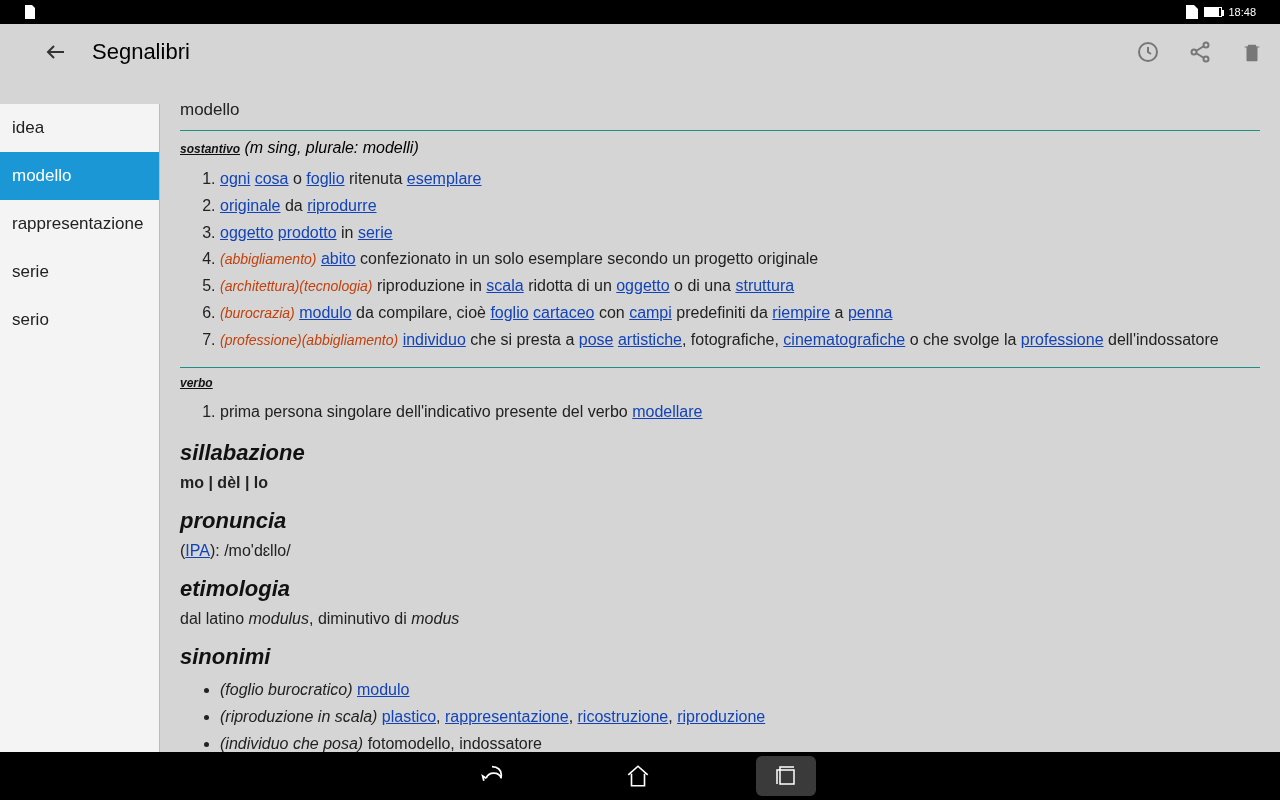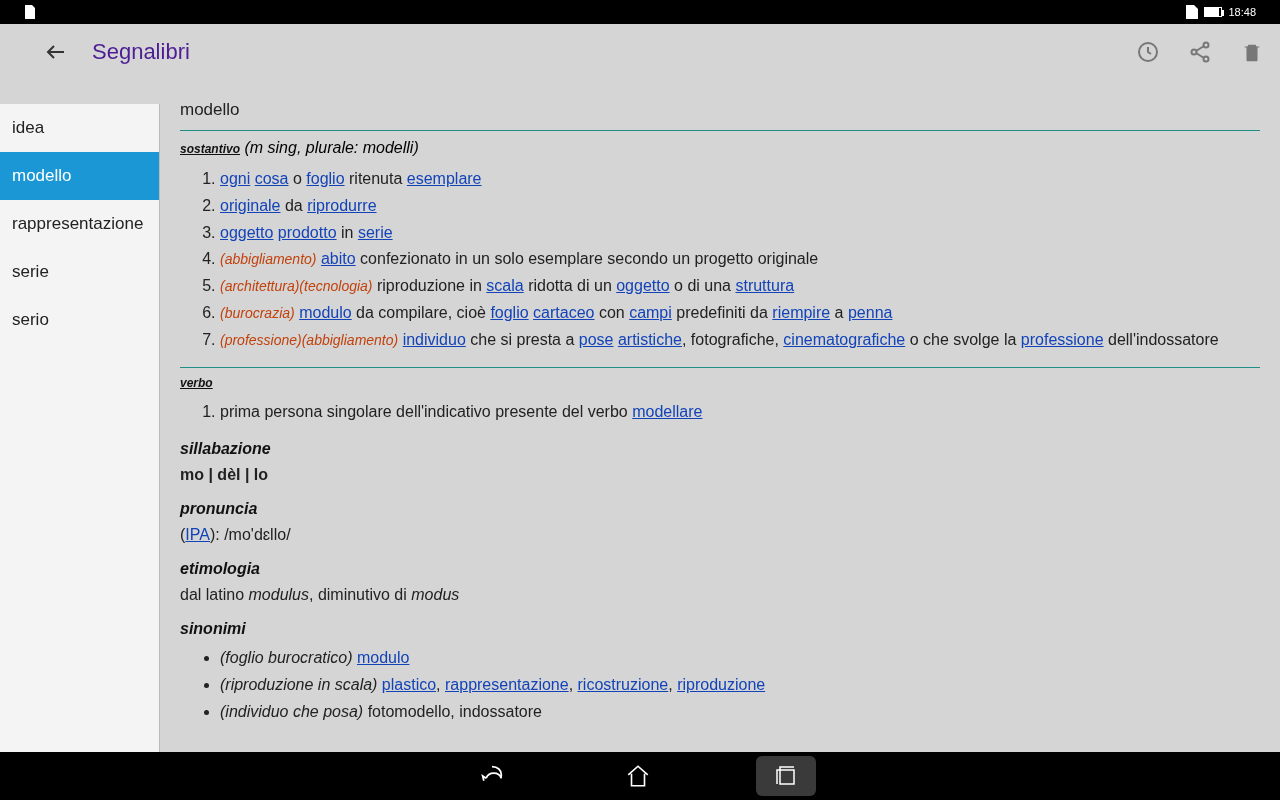--- a/index.html
+++ b/index.html
@@ -7,39 +7,39 @@
   
   .statusbar { height: 24px; background:#000; display:flex; align-items:center; justify-content:space-between; padding:0 24px; color:#fff; font-size:11px; }
   .status-left, .status-right { display:flex; align-items:center; gap:6px; }
   .battery { width:18px; height:10px; border:1px solid #fff; position:relative; }
   .battery::after { content:""; position:absolute; right:-3px; top:2px; width:2px; height:6px; background:#fff; }
   .battery-fill { background:#fff; width:14px; height:8px; position:absolute; left:0; top:0; }
   .sdcard { width:12px; height:14px; background:#fff; position:relative; }
   .sdcard::before { content:""; position:absolute; right:0; top:0; border-top:4px solid #000; border-left:4px solid transparent; }
   
   .appbar { height: 56px; background:#d5d5d5; display:flex; align-items:center; padding:0 16px; color:#333; }
-  .appbar .title { font-size:22px; margin-left: 24px; color:#4c1d95; }
+  .appbar .title { font-size:22px; margin-left: 24px; color:#000000; }
   .appbar .spacer { flex:1; }
   .appbar .icon { width:24px; height:24px; margin-left:28px; display:flex; align-items:center; justify-content:center; cursor:pointer; }
   .appbar svg, .statusbar svg, .navbar svg { display:block; }
   
   .content { display:flex; height: calc(800px - 24px - 56px - 48px); background:#d5d5d5; }
   .sidebar { width:160px; background:#f4f4f4; border-right:1px solid #bbb;margin-top:24px; }
   .sidebar .item { padding:14px 12px; font-size:17px; color:#222; word-break:break-word; cursor:pointer; }
   .sidebar .item.active { background:#1a97d4; color:#fff; }
   .main { flex:1; overflow-y:auto; padding:12px 20px 0 20px; background:#d5d5d5; position:relative; }
   .main h1.word { font-size:17px; font-weight:normal; color:#222; margin:8px 0 10px 0; }
   .hr-teal { border:none; border-top:1px solid #1d8f85; margin-bottom:8px; }
   .pos { font-style:italic; font-weight:bold; color:#111; font-size:12px;text-decoration:underline; }
   .pos-extra { font-style:italic; font-weight:normal; }
   ol.defs { margin:10px 0 14px 40px; font-size:16px; color:#222; line-height:1.55; }
   ol.defs li { margin-bottom:2px; }
   .ctx { font-style:italic; font-size:14px; color:#c2410c; }
   a.wl { color:#1243b8; text-decoration:underline; cursor:pointer; }
-  .section-h { font-style:italic; font-weight:bold; font-size:16px; margin:16px 0 8px 0; color:#111; }
+  .section-h { font-style:italic; font-weight:bold; font-size:22px; margin:16px 0 8px 0; color:#111; }
   .plain { font-size:16px; color:#222; margin-bottom:4px; }
   .syll-bold { font-weight:bold; }
   ul.syn { margin:8px 0 0 40px; font-size:16px; color:#222; line-height:1.55; }
   ul.syn li { margin-bottom:2px; }
   em.it { font-style:italic; }
   
   .navbar { height:48px; background:#000; display:flex; align-items:center; justify-content:center; gap:90px; }
   .navbar .btn { width:56px; height:40px; display:flex; align-items:center; justify-content:center; cursor:pointer; border-radius:4px; }
   .navbar .btn.active { background:#3a3a3a; border-radius:6px; padding:0 18px; width:auto; }
 </style>

